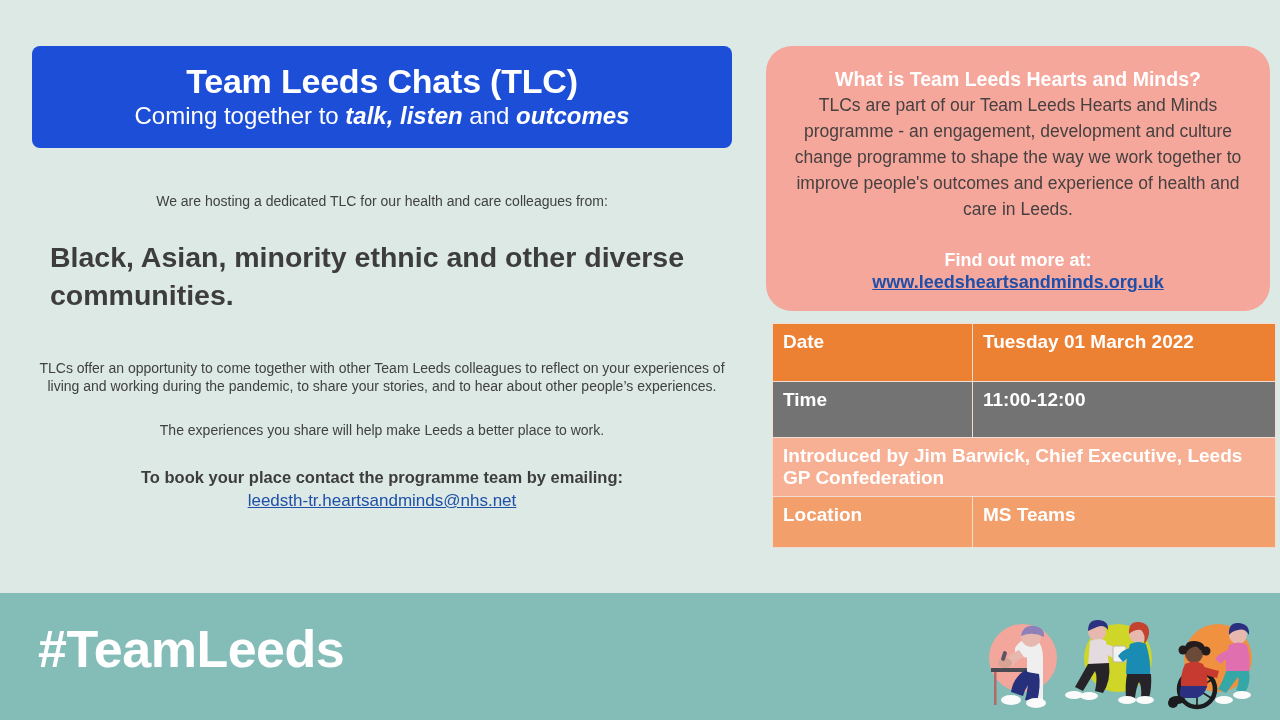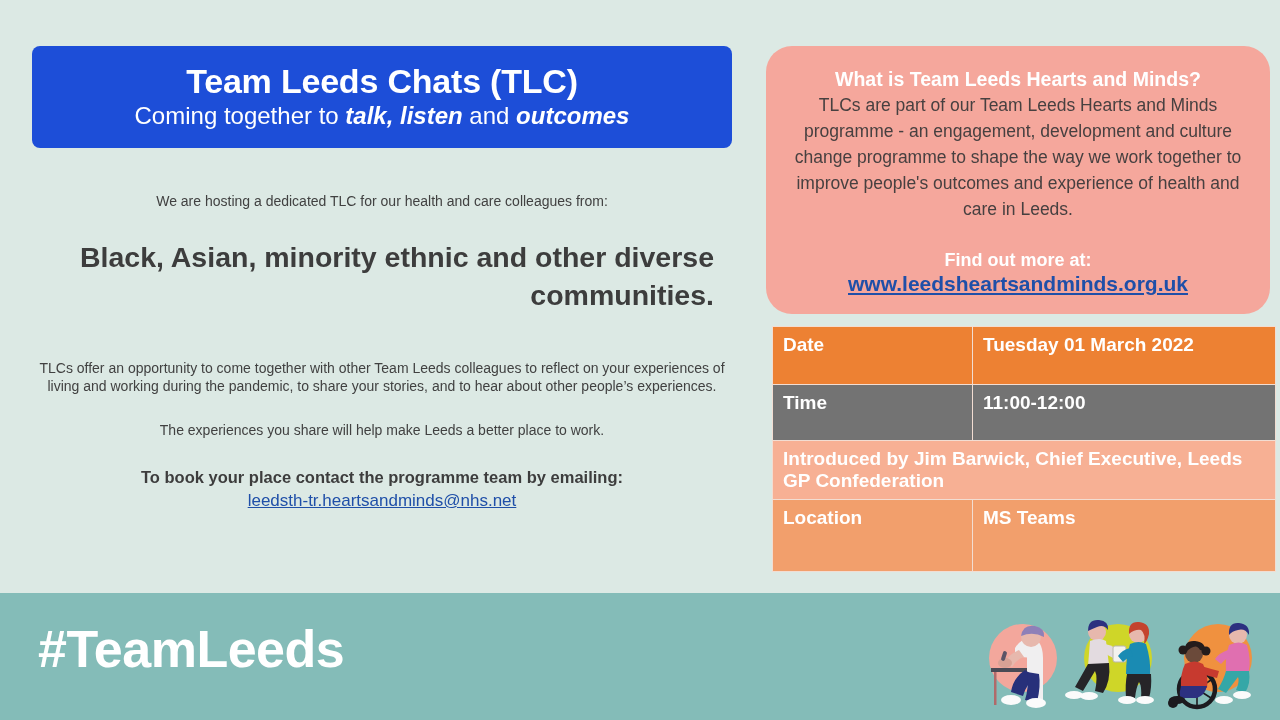--- a/index.html
+++ b/index.html
@@ -44,21 +44,21 @@
   .body-text {
     color: #414141;
     text-align: center;
     font-size: 14px;
     line-height: 1.28;
   }
   .p-intro { margin-top: 45px; }
 
   .headline {
     color: #3d3d3d;
-    text-align: right;
+    text-align: left;
     font-size: 28.5px;
     font-weight: bold;
     line-height: 1.33;
     margin-top: 28px;
     padding: 0 18px;
   }
 
   .p-offer { margin-top: 45px; padding: 0 4px; }
   .p-help  { margin-top: 26px; }
 
@@ -107,21 +107,21 @@
   .info-card .find-out {
     color: #ffffff;
     font-size: 18px;
     font-weight: bold;
     margin-top: 26px;
     line-height: 1.25;
   }
   .info-card .site-link {
     display: block;
     color: #1f4fa8;
-    font-size: 21px;
+    font-size: 18px;
     font-weight: bold;
     text-decoration: underline;
     margin-top: 1px;
   }
 
   
   .details-table {
     margin-top: 12px;
     width: 504px;
     border-collapse: collapse;
@@ -132,21 +132,21 @@
     color: #ffffff;
     font-weight: bold;
     font-size: 19px;
     vertical-align: top;
     padding: 7px 0 7px 10px;
     border: 1px solid #f2ddd2;
   }
   .row-date td   { background: #ed8133; height: 58px; }
   .row-time td   { background: #737373; height: 56px; }
   .row-intro td  { background: #f7b094; height: 50px; }
-  .row-loc  td   { background: #f29f6c; height: 72px; }
+  .row-loc  td   { background: #f29f6c; height: 51px; }
   .cell-label { width: 200px; }
 
   
   .footer-banner {
     position: absolute;
     left: 0; top: 593px;
     width: 1280px; height: 127px;
     background: #84bcb8;
   }
   .hashtag {

